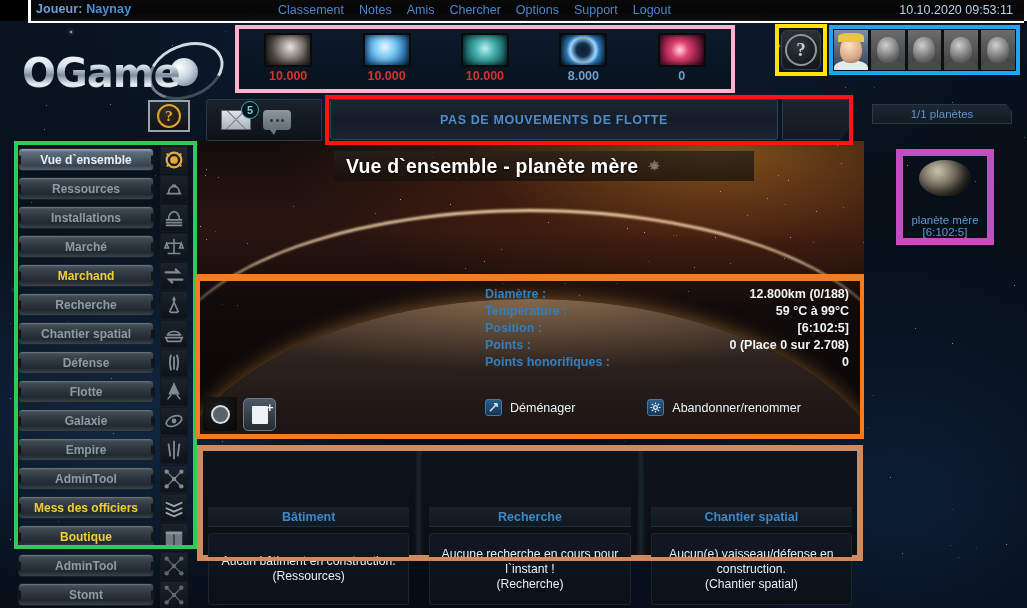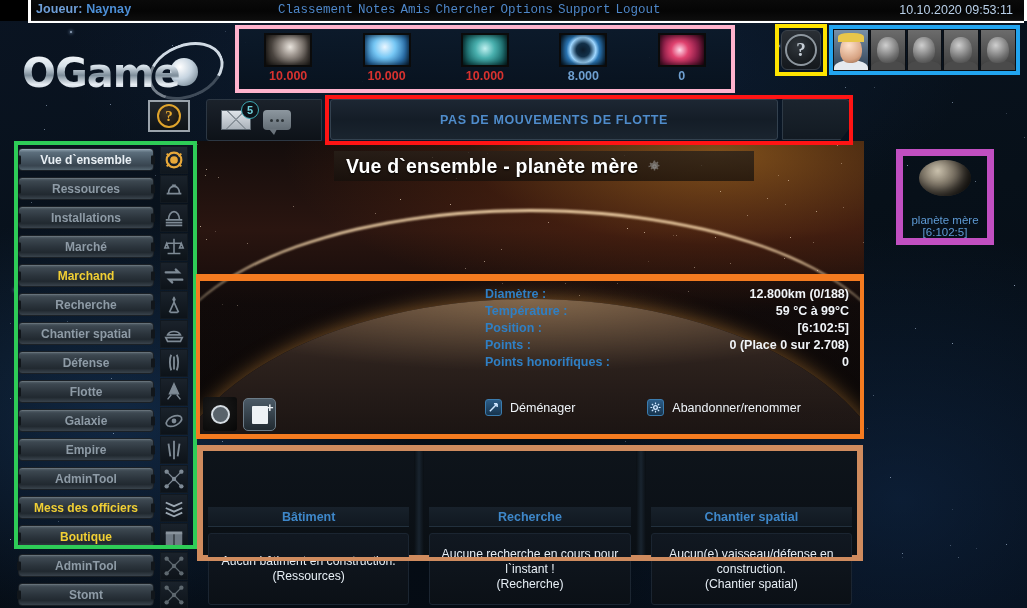--- a/index.html
+++ b/index.html
@@ -39,21 +39,21 @@
   #topbar .white-l { position:absolute; left:28px; top:0; width:3px; height:21px; background:#fff; }
   #topbar .white-r { position:absolute; right:0px; top:0; width:3px; height:21px; background:#fff; }
   #player {
     position:absolute; left:36px; top:2px;
     color:#6f9fd8; font-size:12.5px; font-weight:bold; letter-spacing:.1px;
     white-space:nowrap;
   }
   #player .name { color:#4d8fd6; }
   #topnav {
     position:absolute; left:278px; top:3px;
-    display:flex; gap:5px; align-items:center;font-family:Liberation Mono, monospace;
+    display:flex; gap:15px; align-items:center;
   }
   #topnav a {
     color:#4e87c9; text-decoration:none; font-size:12.5px; white-space:nowrap;
   }
   #clock {
     position:absolute; right:14px; top:3px;
     color:#b8cfe8; font-size:12.5px; white-space:nowrap;
   }
   .whiteline { position:absolute; left:28px; top:21px; width:996px; height:2px; background:#fff; }
 
@@ -686,20 +686,23 @@
         <b></b>
         <b></b>
       </div>
   </div>
 
   <div id="fleetbar">
     <span>PAS DE MOUVEMENTS DE FLOTTE</span>
   </div>
   <div id="fleetextra"></div>
 
+  <div id="planetcount">
+    <span>1/1 planètes</span>
+  </div>
 
   <div id="sidebar">
       <div class="menurow active">
         <div class="menubtn">
           <span>Vue d`ensemble</span>
         </div>
         <div class="micon">
           <svg width="22" height="22" viewBox="0 0 24 24">
             <circle cx="12" cy="12" r="8" fill="none" stroke="#e8a93a" stroke-width="2.4"></circle>
             <circle cx="12" cy="12" r="4.2" fill="#e8a93a"></circle>

